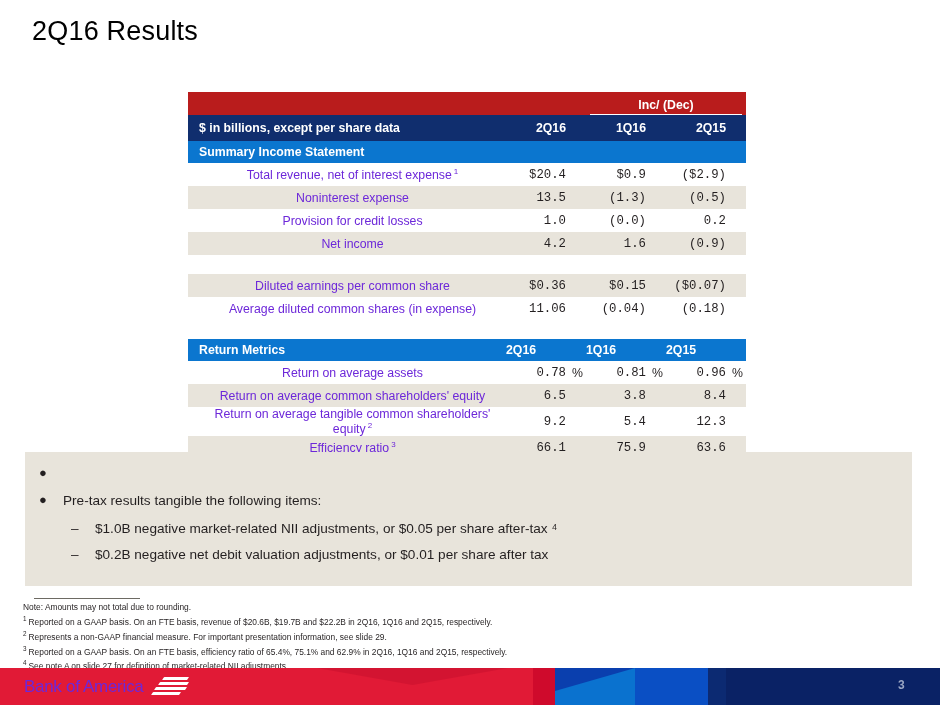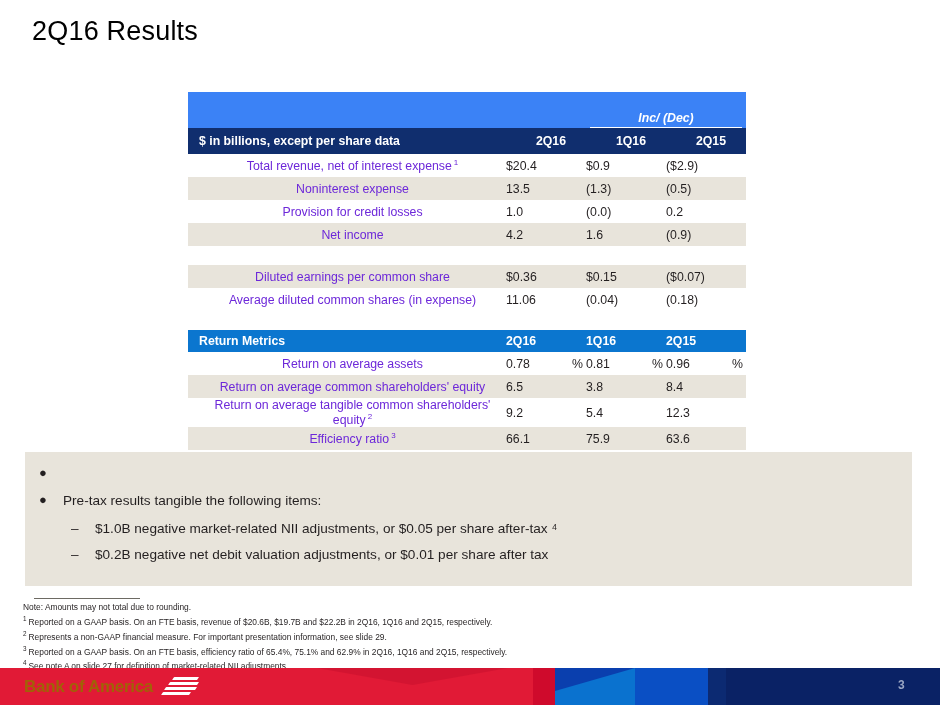--- a/index.html
+++ b/index.html
@@ -21,39 +21,39 @@
   table.fin{border-collapse:collapse;width:558px;table-layout:fixed;font-size:12.3px;}
   table.fin td,table.fin th{padding:0;}
   col.c-label{width:318px;}
   col.c-a{width:62px;}
   col.c-ap{width:18px;}
   col.c-b{width:62px;}
   col.c-bp{width:18px;}
   col.c-c{width:62px;}
   col.c-cp{width:18px;}
 
-  .r-incdec td{background:#3b82f6;height:36px;vertical-align:bottom;padding-bottom:1px;font-style:italic;}
+  .r-incdec td{background:#b91c1c;height:23px;vertical-align:bottom;padding-bottom:1px;}
   .incdec-txt{
     color:#fff;font-weight:bold;font-size:12.3px;text-align:center;
     border-bottom:1.4px solid #ffffff;padding-bottom:2px;display:block;
     margin:0 4px;
   }
   .r-head td{background:#102e6e;color:#ffffff;font-weight:bold;height:26px;
     vertical-align:middle;font-size:12.3px;}
   .r-head td.lbl{padding-left:11px;text-align:left;}
   .r-head td.num{text-align:right;padding-right:2px;}
 
   .r-section td{background:#0b76cf;color:#ffffff;font-weight:bold;height:22px;
     vertical-align:middle;font-size:12.3px;}
   .r-section td.lbl{padding-left:11px;}
 
   .r-data td{height:23px;vertical-align:middle;background:#ffffff;}
   .r-data.alt td{background:#e8e4db;}
   .r-data td.lbl{padding-left:11px;text-align:center;font-size:12.3px;color:#6d28d9;}
-  .r-data td.num{text-align:left;padding-right:2px;font-size:12.3px;color:#231f20;}
+  .r-data td.num{text-align:right;padding-right:2px;font-size:12.3px;color:#231f20;font-family:Liberation Mono, monospace;}
   .r-data td.pct{text-align:left;padding-left:4px;font-size:12.3px;color:#231f20;}
 
   .r-gap td{height:19px;background:#ffffff;}
   .r-rule td{height:2px;background:#ffffff;border-bottom:1.4px solid #b9b4a8;padding:0;}
   sup{font-size:8px;vertical-align:super;padding-left:2px;}
 
   
   .bullets{
     position:absolute;left:25px;top:452px;width:887px;height:134px;
     background:#e8e4db;
@@ -87,21 +87,21 @@
   }
   .bn-crimson{position:absolute;left:533px;top:0;width:22px;height:37px;background:#cf0a2c;}
   .bn-blue1{position:absolute;left:555px;top:0;width:80px;height:37px;background:#0a3fae;}
   .bn-blue1 .tri{position:absolute;inset:0;background:#0a72cf;
     clip-path:polygon(100% 0,100% 100%,0 100%,0 62%);}
   .bn-blue2{position:absolute;left:635px;top:0;width:73px;height:37px;background:#0a4fc4;}
   .bn-navy{position:absolute;left:708px;top:0;width:232px;height:37px;background:#0a2265;}
   .bn-navy-l{position:absolute;left:708px;top:0;width:18px;height:37px;background:#0c2a72;}
 
   .logo{position:absolute;left:24px;top:676px;display:flex;align-items:center;}
-  .logo-txt{color:#a16207;font-weight:bold;font-size:17px;letter-spacing:-.3px;
+  .logo-txt{color:#6d28d9;font-weight:normal;font-size:17px;letter-spacing:-.3px;
     font-family:"Liberation Sans",sans-serif;}
   .flag{position:relative;width:38px;height:22px;margin-left:9px;}
   .flag i{position:absolute;display:block;background:#ffffff;height:3.2px;
     transform:skewX(-34deg);border-radius:.5px;}
   .flag i:nth-child(1){top:1px;left:11px;width:25px;}
   .flag i:nth-child(2){top:6px;left:7px;width:29px;}
   .flag i:nth-child(3){top:11px;left:3px;width:31px;}
   .flag i:nth-child(4){top:16px;left:0px;width:28px;}
 
   .pagenum{position:absolute;left:898px;top:678px;color:#9aa6c4;
@@ -138,20 +138,29 @@
         <tr class="r-head">
           <td class="lbl">$ in billions, except per share data</td>
           <td class="num">2Q16</td>
           <td></td>
           <td class="num">1Q16</td>
           <td></td>
           <td class="num">2Q15</td>
           <td></td>
         </tr>
 
+        <tr class="r-section">
+          <td class="lbl">Summary Income Statement</td>
+          <td></td>
+            <td></td>
+            <td></td>
+            <td></td>
+            <td></td>
+            <td></td>
+        </tr>
 
         <tr class="r-data">
           <td class="lbl"><span>Total revenue, net of interest expense</span><sup>1</sup></td>
           <td class="num">$20.4</td>
             <td></td>
           <td class="num">$0.9</td>
             <td></td>
           <td class="num">($2.9)</td>
             <td></td>
         </tr>

